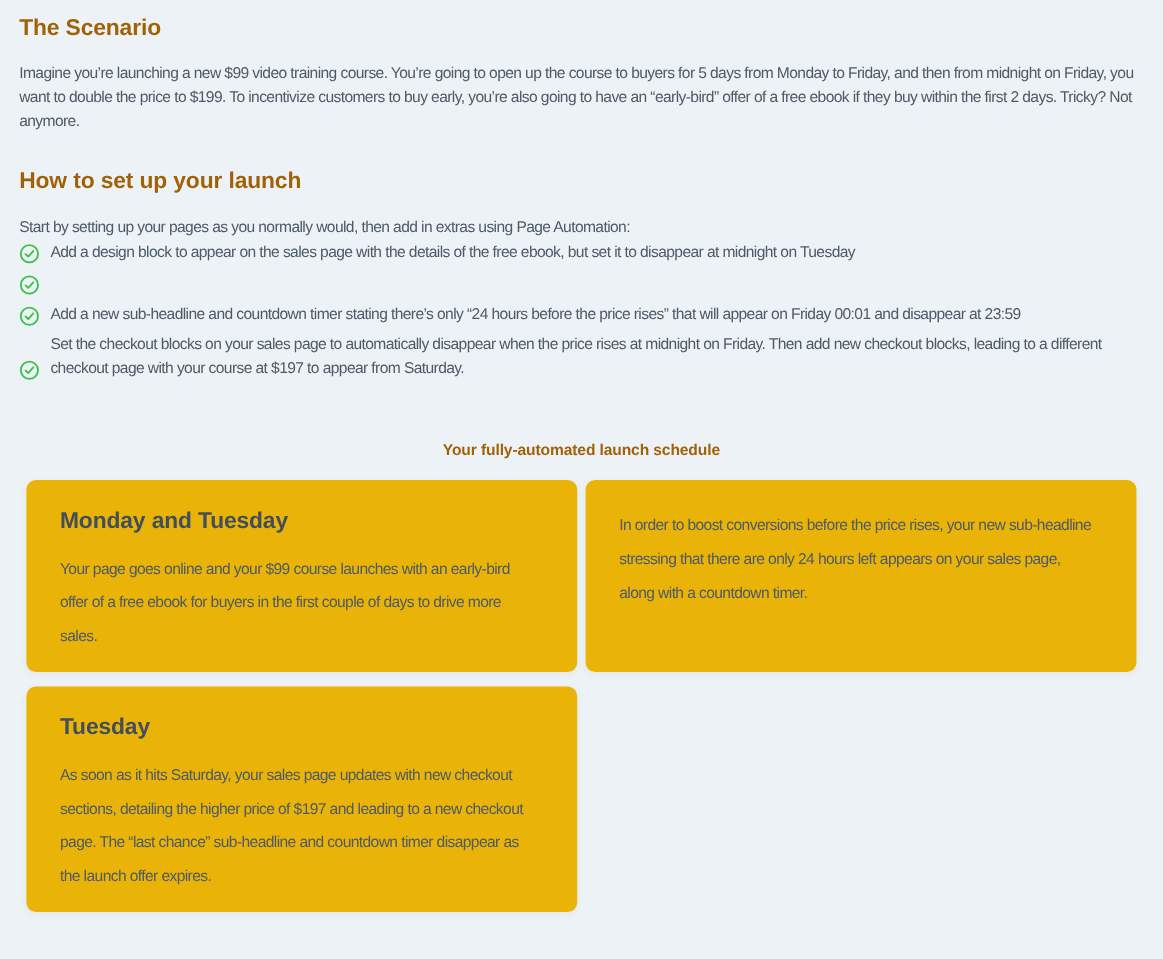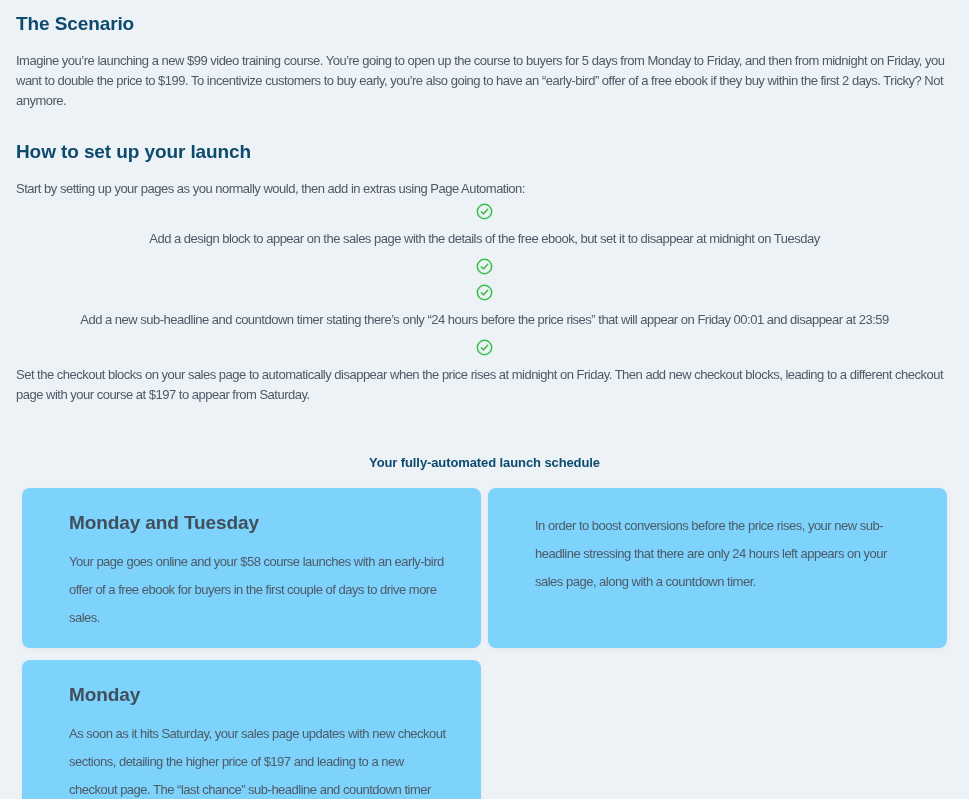--- a/index.html
+++ b/index.html
@@ -10,21 +10,21 @@
     background: #edf2f6;
     font-family: "Liberation Sans", sans-serif;
     color: #4e5a67;
     padding: 11px 16px 24px 16px;
   }
   h2, h3 { font-family: "Liberation Sans", sans-serif; }
 
   .section-heading {
     font-size: 19px;
     font-weight: 700;
-    color: #0c4a6e;
+    color: #a16207;
     letter-spacing: -0.1px;
     margin: 0;
   }
   .body-text {
     font-size: 13px;
     line-height: 20px;
     letter-spacing: -0.5px;
     color: #4e5a67;
     margin: 0;
   }
@@ -35,25 +35,24 @@
   .howto-title { margin: 0 0 16px 0; }
   .howto-intro { }
 
   .checklist {
     list-style: none;
     margin: 0;
     padding: 0;
   }
   .checklist li {
     display: flex;
-    align-items: center;
+    align-items: flex-end;
     gap: 9px;
     margin-bottom: 5px;
     max-width: 940px;
-    flex-direction: column;
   }
   .check-icon {
     flex: 0 0 auto;
     width: 17px;
     height: 17px;
     margin-top: 4px;
   }
 
   .schedule-section { margin-top: 50px; }
   .schedule-title {
@@ -61,23 +60,23 @@
     font-size: 13px;
     margin: 0 0 18px 0;
   }
   .cards-grid {
     display: grid;
     grid-template-columns: 1fr 1fr;
     gap: 12px 7px;
     margin: 0 6px;
   }
   .card {
-    background: #7dd3fc;
+    background: #eab308;
     border-radius: 8px;
-    padding: 24px 32px 16px 47px;
+    padding: 24px 32px 16px 28px;
     box-shadow: 0 2px 5px rgba(60, 80, 100, 0.05);
   }
   .card-title {
     font-size: 19px;
     font-weight: 700;
     color: #414e5b;
     letter-spacing: -0.1px;
     margin: 0 0 14px 0;
     line-height: 22px;
   }
@@ -130,23 +129,23 @@
     </li>
   </ul>
 </section>
 
 <section class="schedule-section">
   <h2 class="section-heading schedule-title">Your fully-automated launch schedule</h2>
 
   <div class="cards-grid">
     <div class="card">
       <h3 class="card-title">Monday and Tuesday</h3>
-      <p class="card-body">Your page goes online and your $58 course launches with an early-bird offer of a free ebook for buyers in the first couple of days to drive more sales.</p>
+      <p class="card-body">Your page goes online and your $99 course launches with an early-bird offer of a free ebook for buyers in the first couple of days to drive more sales.</p>
     </div>
     <div class="card">
       <p class="card-body">In order to boost conversions before the price rises, your new sub-headline stressing that there are only 24 hours left appears on your sales page, along with a countdown timer.</p>
     </div>
     <div class="card">
-      <h3 class="card-title">Monday</h3>
+      <h3 class="card-title">Tuesday</h3>
       <p class="card-body">As soon as it hits Saturday, your sales page updates with new checkout sections, detailing the higher price of $197 and leading to a new checkout page. The “last chance” sub-headline and countdown timer disappear as the launch offer expires.</p>
     </div>
   </div>
 </section>
 
 </body></html>

